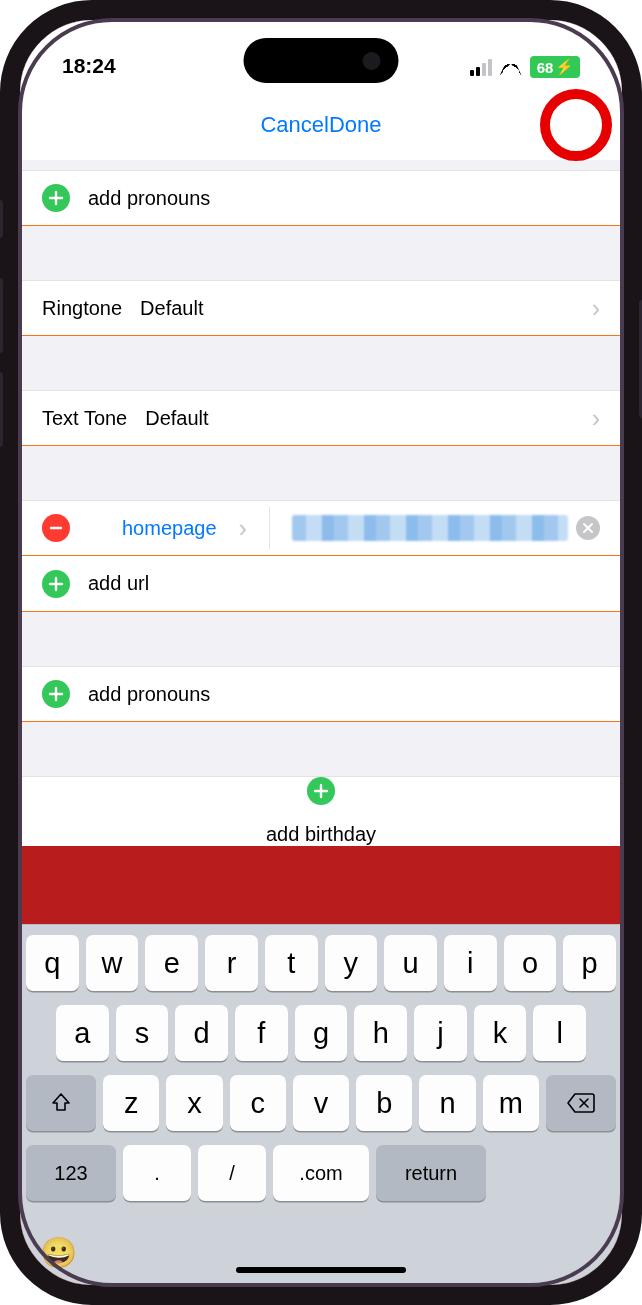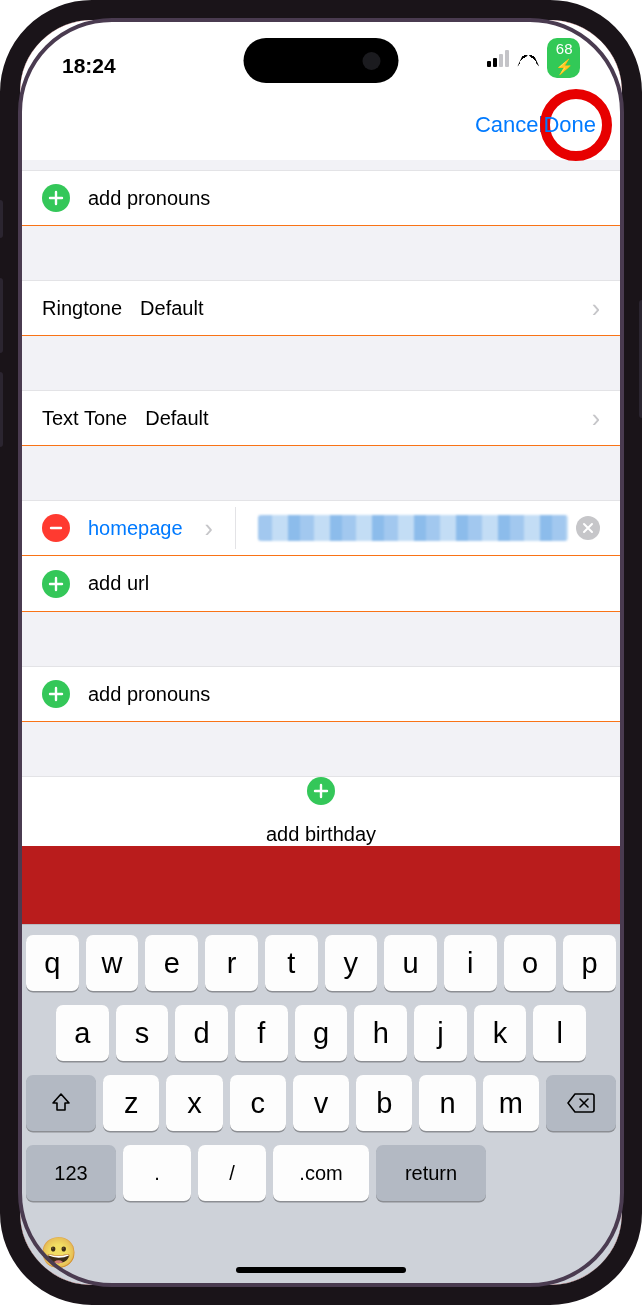--- a/index.html
+++ b/index.html
@@ -65,28 +65,28 @@
 .cell-bars span:nth-child(3){height:13px;} .cell-bars span:nth-child(4){height:17px;}
 .wifi{ width:22px; height:16px; position:relative;}
 .wifi::before{content:"";position:absolute;inset:0;background:
  radial-gradient(circle at 50% 100%, #000 2px, transparent 2px),
  radial-gradient(circle at 50% 100%, transparent 5px, #000 5px, #000 7px, transparent 7px),
  radial-gradient(circle at 50% 100%, transparent 9px, #000 9px, #000 11px, transparent 11px);
  clip-path: polygon(0 100%, 50% 30%, 100% 100%, 50% -35%);
  transform:scaleY(1.1)}
 .battery{
   display:flex; align-items:center; gap:1px;
-  background:#32c957; border-radius:10px; padding:2px 6px 2px 7px;
-  color:#fff; font-size:15px; font-weight:400; position:relative;flex-direction:column;
+  background:#32c957; border-radius:4px; padding:2px 6px 2px 7px;
+  color:#fff; font-size:15px; font-weight:700; position:relative;
 }
 .battery .bolt{margin-left:1px;}
 
 
 .nav{
-  display:flex; justify-content:flex-end; align-items:center;
+  display:flex; justify-content:center; align-items:center;
   background:#fff; height:70px; padding:0 26px; position:relative;
 }
 .link{ color:#007aff; font-size:22px; }
 .done{ font-weight:400; position:relative; z-index:2;}
 .done-ring{
   position:absolute; right:10px; top:50%; transform:translateY(-50%);
   width:72px; height:72px; border:10px solid #e70000; border-radius:50%;
   z-index:1; pointer-events:none;
 }
 
@@ -105,21 +105,21 @@
 .icon-add, .icon-rem{
   width:28px; height:28px; border-radius:50%; flex:0 0 28px;
   display:flex; align-items:center; justify-content:center; color:#fff;
 }
 .icon-add{ background:#34c759;}
 .icon-rem{ background:#ff3a30;}
 .icon-add svg, .icon-rem svg{ display:block; }
 .label{ flex:0 0 auto; }
 .value{ color:#000; }
 .chev{ margin-left:auto; color:#c6c6c9; font-size:25px; font-weight:300; line-height:1;}
-.blue{ color:#007aff; }
+.blue{ color:#007aff;margin-left:34px; }
 .sep{ width:1px; height:42px; background:#e3e3e6; margin:0 4px;}
 .url-area{ flex:1; display:flex; align-items:center; gap:8px;}
 .blur{
   flex:1; height:26px; border-radius:3px;
   background:
    repeating-linear-gradient(90deg, #a2c8ef 0 14px, #c3ddf5 14px 30px, #8cbceb 30px 42px);
   filter: blur(1px);
 }
 .clear-x{
   width:24px; height:24px; border-radius:50%; background:#c6c6c9;

